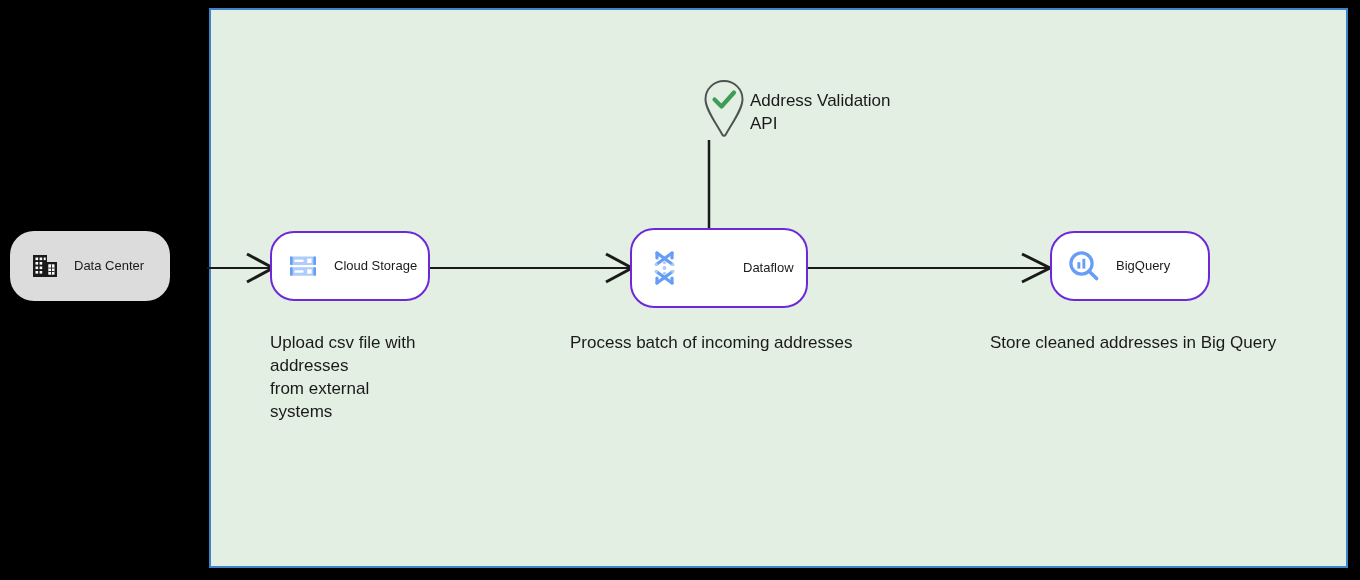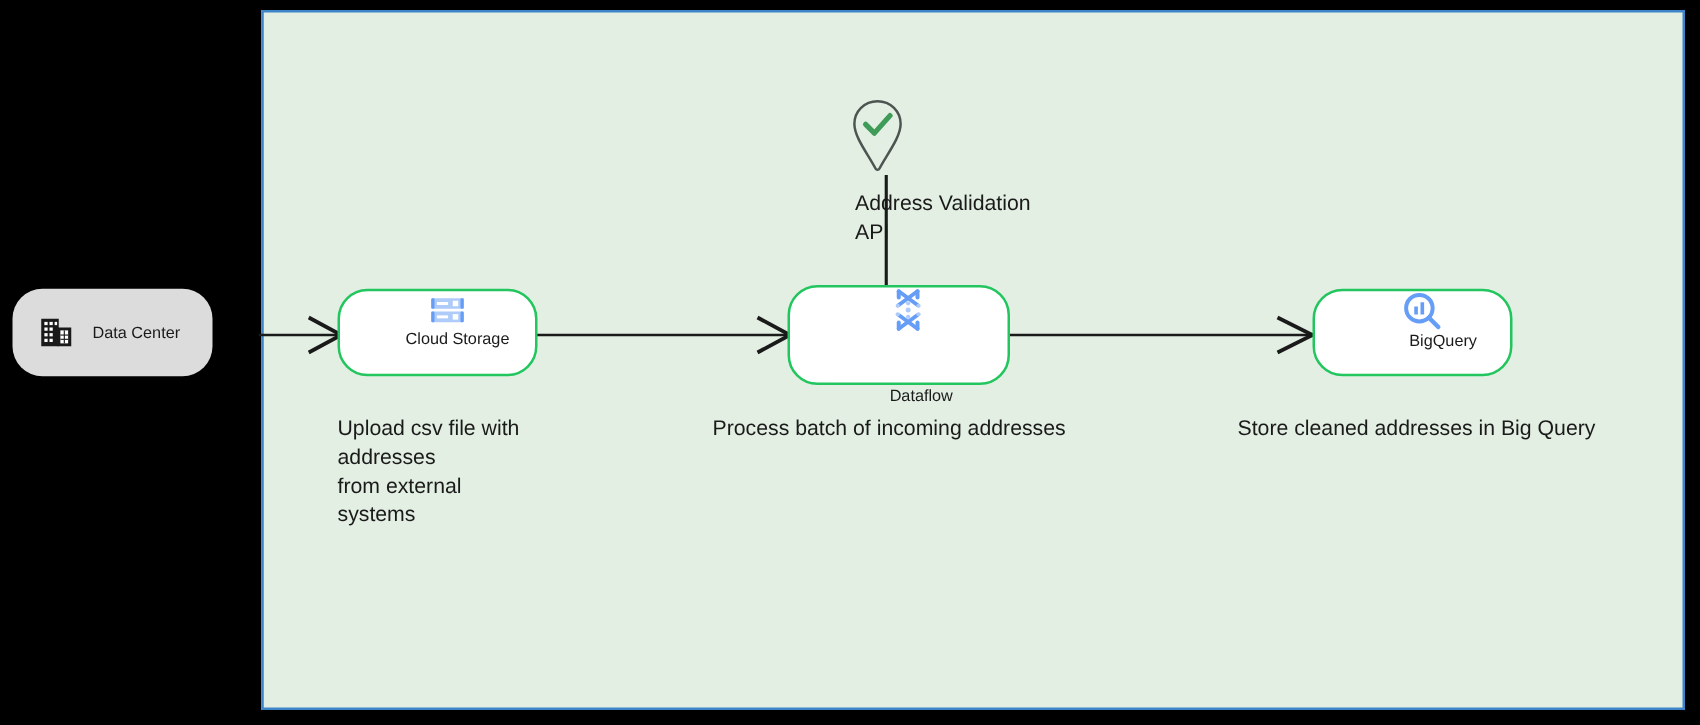--- a/index.html
+++ b/index.html
@@ -57,22 +57,21 @@
     height: 70px;
     background: #dcdcdc;
     border: none;
     padding-left: 22px;
   }
   #node-data-center .node-label { margin-left: 16px; font-size: 13px; }
 
   
   .gcp-node {
     background: #ffffff;
-    border: 2px solid #22c55e;
-    flex-direction: column;
+    border: 2px solid #6d28d9;
   }
   #node-cloud-storage {
     left: 270px;
     top: 231px;
     width: 160px;
     height: 70px;
     padding-left: 16px;
   }
   #node-cloud-storage .node-label { margin-left: 16px; }
 
@@ -86,32 +85,31 @@
   }
   #node-dataflow .node-label { margin-left: 18px; }
 
   #node-bigquery {
     left: 1050px;
     top: 231px;
     width: 160px;
     height: 70px;
     padding-left: 16px;
   }
-  #node-bigquery .node-label { margin-left: 33px; }
+  #node-bigquery .node-label { margin-left: 16px; }
 
   
   #node-address-api {
     position: absolute;
-    left: 680px;
+    left: 702px;
     top: 78px;
     width: 300px;
     height: 70px;
     display: flex;
     align-items: flex-start;
-    flex-direction: column;
   }
   #node-address-api .pin-wrap {
     flex: 0 0 auto;
     width: 44px;
     height: 62px;
   }
   #node-address-api .api-label {
     margin-left: 4px;
     margin-top: 11px;
     font-size: 17px;

